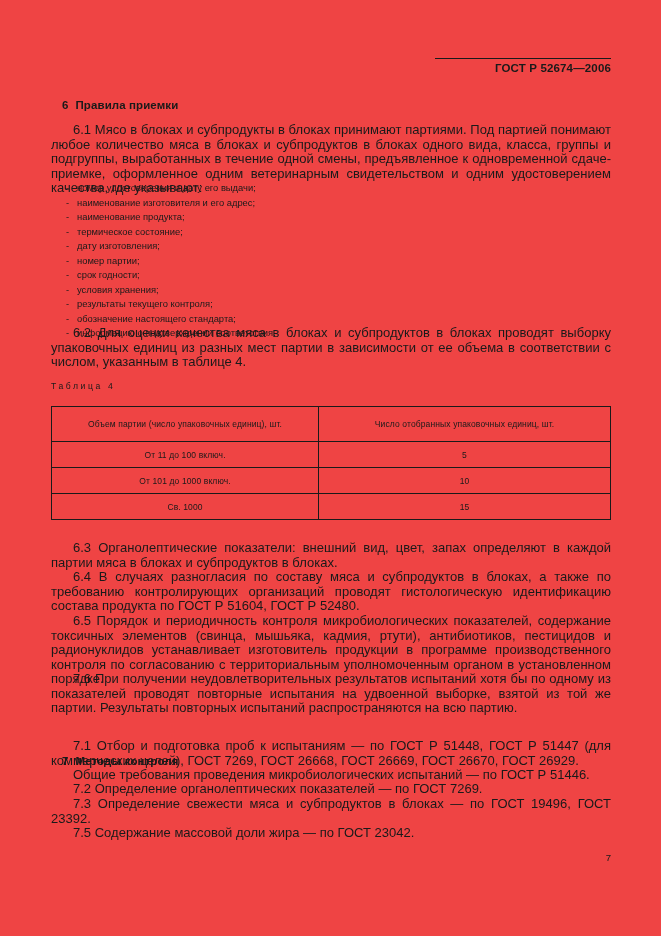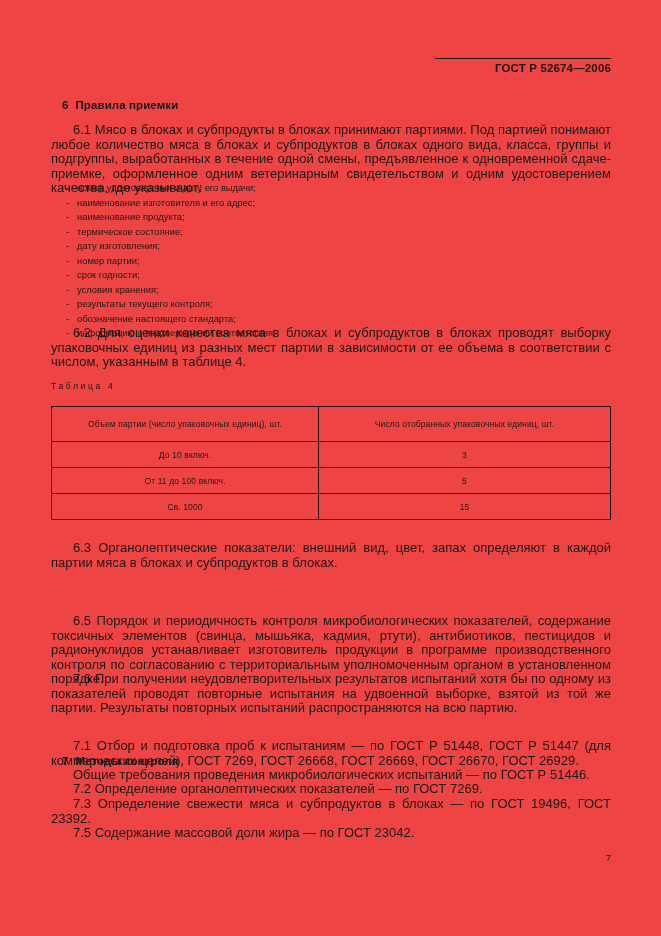--- a/index.html
+++ b/index.html
@@ -179,36 +179,37 @@
 
     <table class="data-table" style="top:406px;">
       <thead>
         <tr>
           <th class="col-left">Объем партии (число упаковочных единиц), шт.</th>
           <th class="col-right">Число отобранных упаковочных единиц, шт.</th>
         </tr>
       </thead>
       <tbody>
         <tr>
-          <td>До 10 включ.</td>
-          <td>3</td>
-        </tr>
-        <tr>
           <td>От 11 до 100 включ.</td>
           <td>5</td>
         </tr>
         <tr>
+          <td>От 101 до 1000 включ.</td>
+          <td>10</td>
+        </tr>
+        <tr>
           <td>Св. 1000</td>
           <td>15</td>
         </tr>
       </tbody>
     </table>
 
     <div class="para indent lastline-left" style="top:541px;">6.3  Органолептические показатели: внешний вид, цвет, запах определяют в каждой партии мяса в блоках и субпродуктов в блоках.</div>
 
+    <div class="para indent lastline-left" style="top:570px;">6.4  В случаях разногласия по составу мяса и субпродуктов в блоках, а также по требованию кон­тролирующих организаций проводят гистологическую идентификацию состава продукта по ГОСТ Р 51604, ГОСТ Р 52480.</div>
 
     <div class="para indent lastline-left" style="top:614px;">6.5  Порядок и периодичность контроля микробиологических показателей, содержание токсичных элементов (свинца, мышьяка, кадмия, ртути), антибиотиков, пестицидов и радионуклидов устанавлива­ет изготовитель продукции в программе производственного контроля по согласованию с территориаль­ным уполномоченным органом в установленном порядке.</div>
 
     <div class="para indent lastline-left" style="top:672px;">7.6  При получении неудовлетворительных результатов испытаний хотя бы по одному из показа­телей проводят повторные испытания на удвоенной выборке, взятой из той же партии. Результаты по­вторных испытаний распространяются на всю партию.</div>
 
     <div class="section-heading" style="top:715px; left:11px;margin-top:40px;">
       <span class="num">7</span><span>Методы контроля</span>
     </div>
 
     <div class="para indent lastline-left" style="top:739px;">7.1  Отбор и подготовка проб к испытаниям — по ГОСТ Р 51448, ГОСТ Р 51447 (для коммерческих целей), ГОСТ 7269, ГОСТ 26668, ГОСТ 26669, ГОСТ 26670, ГОСТ 26929.</div>

